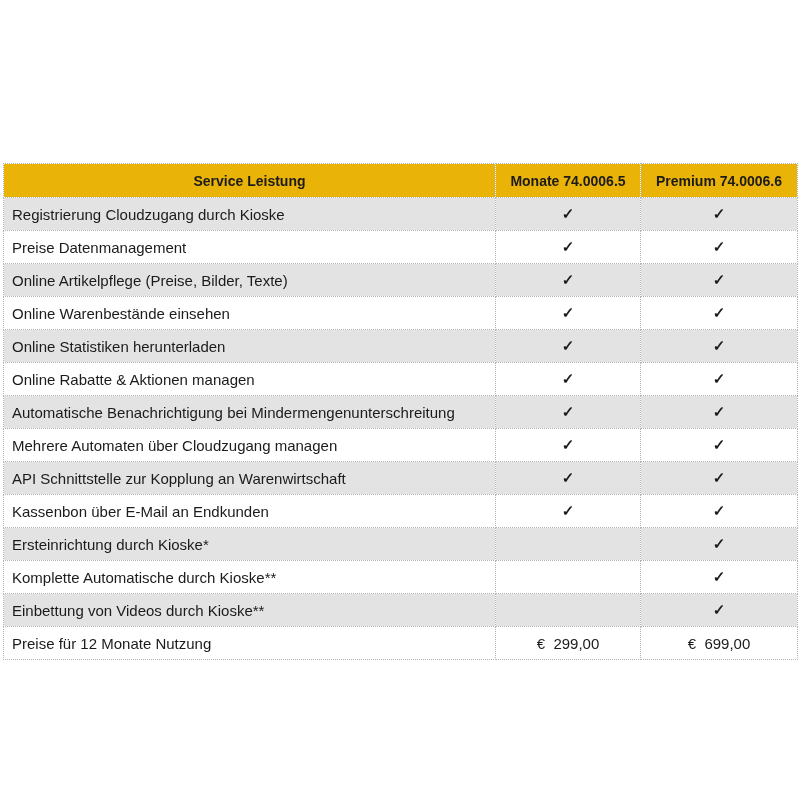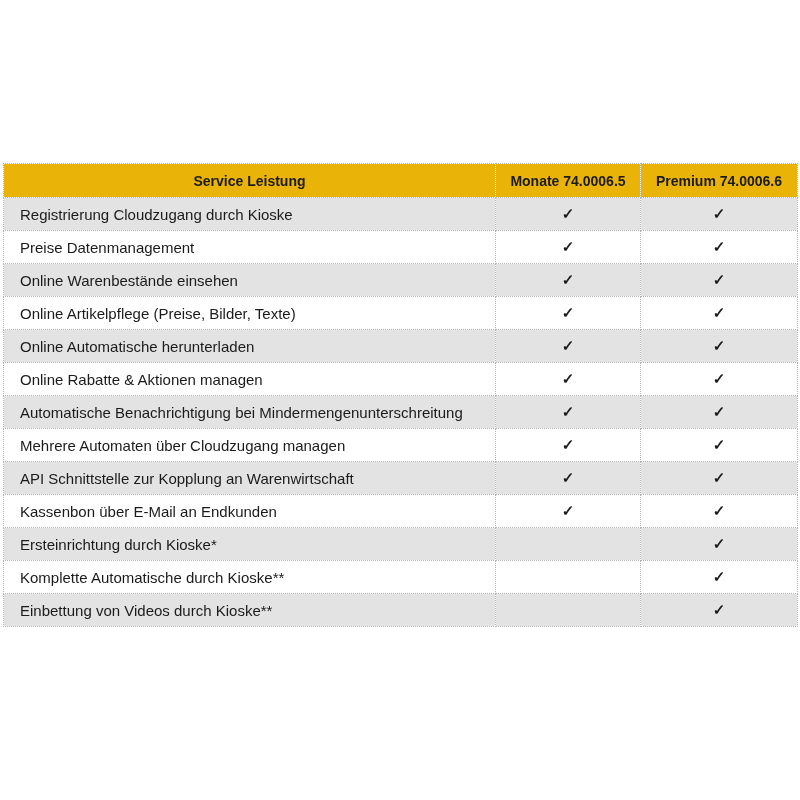--- a/index.html
+++ b/index.html
@@ -40,21 +40,21 @@
     text-align: center;
     background: #eab308;
     font-size: 14px;
     color: #1b1b1b;
   }
   table.compare td {
     height: 30px;
   }
   td.label {
     text-align: left;
-    padding-left: 16px;
+    padding-left: 8px;
     color: #1b1b1b;
     margin-top: 44px;
   }
   td.val {
     text-align: center;
     white-space: pre;
     color: #1b1b1b;
   }
   td.val.check {
     font-weight: bold;
@@ -85,31 +85,31 @@
     <td class="label">Registrierung Cloudzugang durch Kioske</td>
     <td class="val check">✓</td>
     <td class="val check">✓</td>
   </tr>
         <tr>
     <td class="label">Preise Datenmanagement</td>
     <td class="val check">✓</td>
     <td class="val check">✓</td>
   </tr>
         <tr>
+    <td class="label">Online Artikelpflege (Preise, Bilder, Texte)</td>
+    <td class="val check">✓</td>
+    <td class="val check">✓</td>
+  </tr>
+        <tr>
     <td class="label">Online Warenbestände einsehen</td>
     <td class="val check">✓</td>
     <td class="val check">✓</td>
   </tr>
         <tr>
-    <td class="label">Online Artikelpflege (Preise, Bilder, Texte)</td>
-    <td class="val check">✓</td>
-    <td class="val check">✓</td>
-  </tr>
-        <tr>
-    <td class="label">Online Automatische herunterladen</td>
+    <td class="label">Online Statistiken herunterladen</td>
     <td class="val check">✓</td>
     <td class="val check">✓</td>
   </tr>
         <tr>
     <td class="label">Online Rabatte &amp; Aktionen managen</td>
     <td class="val check">✓</td>
     <td class="val check">✓</td>
   </tr>
         <tr>
     <td class="label">Automatische Benachrichtigung bei Mindermengenunterschreitung</td>
@@ -139,15 +139,20 @@
         <tr>
     <td class="label">Komplette Automatische durch Kioske**</td>
     <td class="val"></td>
     <td class="val check">✓</td>
   </tr>
         <tr>
     <td class="label">Einbettung von Videos durch Kioske**</td>
     <td class="val"></td>
     <td class="val check">✓</td>
   </tr>
+        <tr>
+    <td class="label">Preise für 12 Monate Nutzung</td>
+    <td class="val">€  299,00</td>
+    <td class="val">€  699,00</td>
+  </tr>
       </tbody>
   </table>
 </div>
 
 </body></html>

